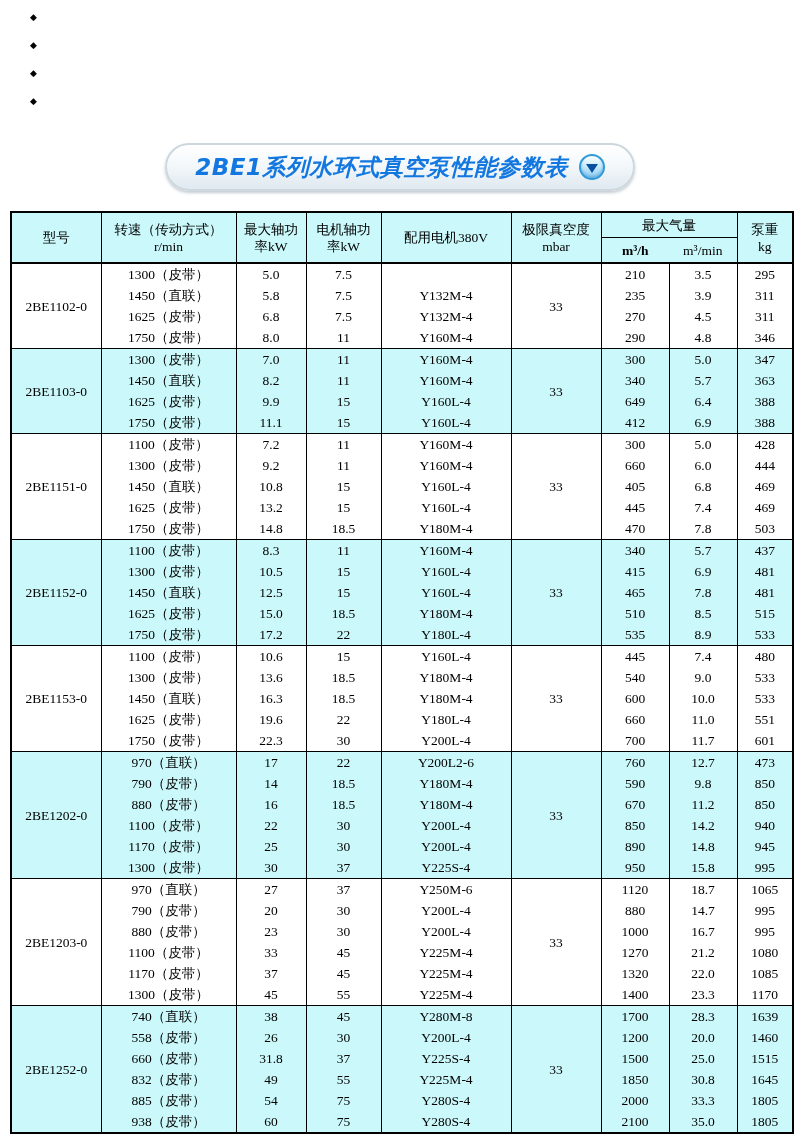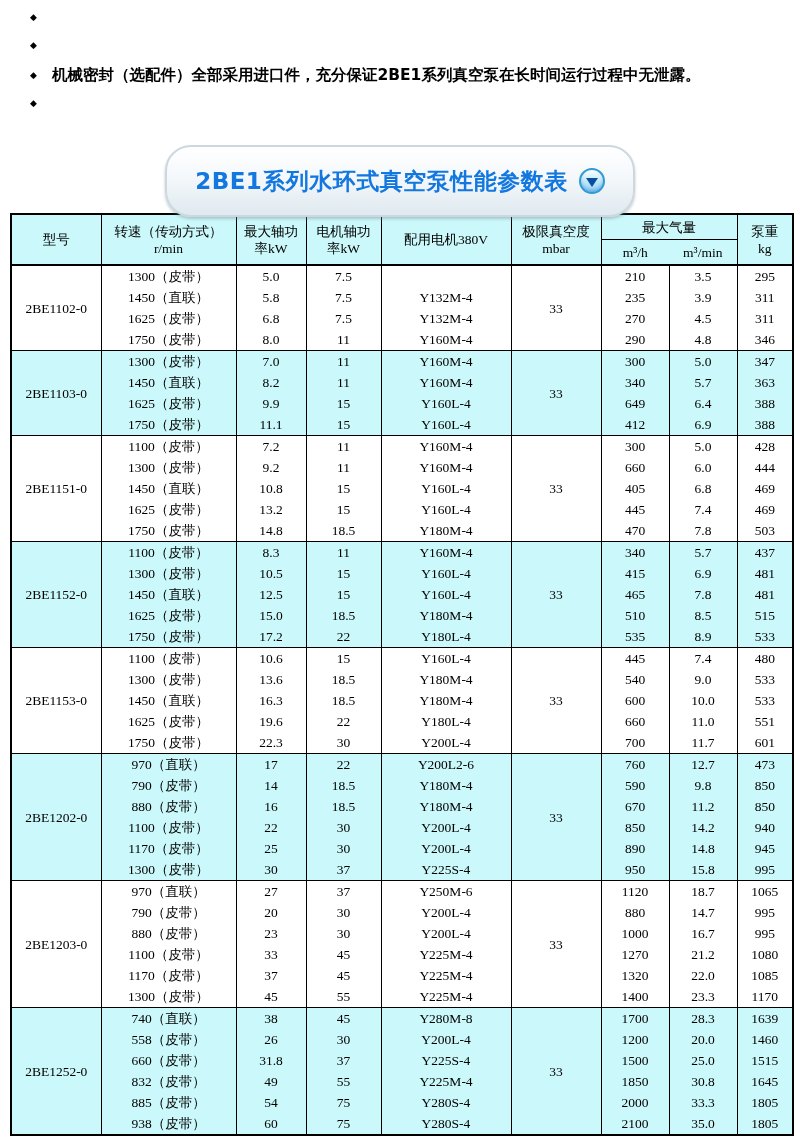--- a/index.html
+++ b/index.html
@@ -14,25 +14,26 @@
   .bullets li{
     display:flex;align-items:baseline;gap:15px;
     font-weight:bold;font-size:15.5px;line-height:19px;
     margin-bottom:9px;white-space:nowrap;
   }
   .marker{font-size:9px;flex:0 0 auto;transform:translateY(-2px);}
   
   .banner-row{text-align:center;margin-top:30px;height:48px;}
   .banner{
     display:inline-flex;align-items:center;justify-content:center;gap:11px;
-    height:44px;padding:12px 28px;border-radius:26px;
+    height:44px;padding:0 28px;border-radius:26px;
     background:linear-gradient(180deg,#ffffff 0%,#f4f8fb 45%,#dfe9ef 100%);
     border:2px solid #ccd7de;
     box-shadow:0 2px 3px rgba(110,130,145,.4), inset 0 1px 0 #ffffff;
     cursor:pointer;
+    font-style:italic;
   }
   .banner-title{
     font-size:23px;font-weight:bold;color:#1377e0;letter-spacing:.5px;
   }
   .banner-icon{
     width:26px;height:26px;border-radius:50%;flex:0 0 auto;
     background:linear-gradient(180deg,#fdffff 0%,#cfeefc 40%,#8fd0f4 100%);
     border:2px solid #2f9ad6;box-sizing:border-box;
     display:inline-flex;align-items:center;justify-content:center;
     box-shadow:inset 0 -2px 3px rgba(30,110,180,.35);
@@ -55,41 +56,40 @@
     text-align:center;vertical-align:middle;padding:0;
     overflow:hidden;white-space:nowrap;
   }
   .params thead th{
     background:#cbf8fa;font-weight:normal;font-size:13.5px;
     line-height:17px;height:24px;
   }
   .params thead th[rowspan]{border-bottom:2px solid #000;}
   .params thead tr.subhead th{border-bottom:2px solid #000;}
   .params thead th.airflow{border-bottom:1px solid #000;}
-  .params thead th.m3h{border-right:0;}
+  .params thead th.m3h{border-right:0;font-weight:bold;}
   .params thead th.m3min{border-left:0;font-family:Liberation Serif, serif;}
   .params tbody td{height:21px;line-height:21px;background:#fff;}
   .params tbody tr.gstart td{border-top:1.5px solid #000;}
   .params tbody tr.band td{background:#cbf8fa;}
 </style>
 </head>
 <body>
 
 <div class="page">
 
   <ul class="bullets">
       <li>
         <span class="marker">◆</span>
       </li>
       <li>
         <span class="marker">◆</span>
       </li>
       <li>
         <span class="marker">◆</span>
-        <span>机械密封（选配件）全部采用进口件，充分保证2BE1系列真空泵在长时间运行过程中无泄露。</span>
       </li>
       <li>
         <span class="marker">◆</span>
       </li>
     </ul>
 
   <div class="banner-row">
     <div class="banner">
       <span class="banner-title">2BE1系列水环式真空泵性能参数表</span>
       <span class="banner-icon">

